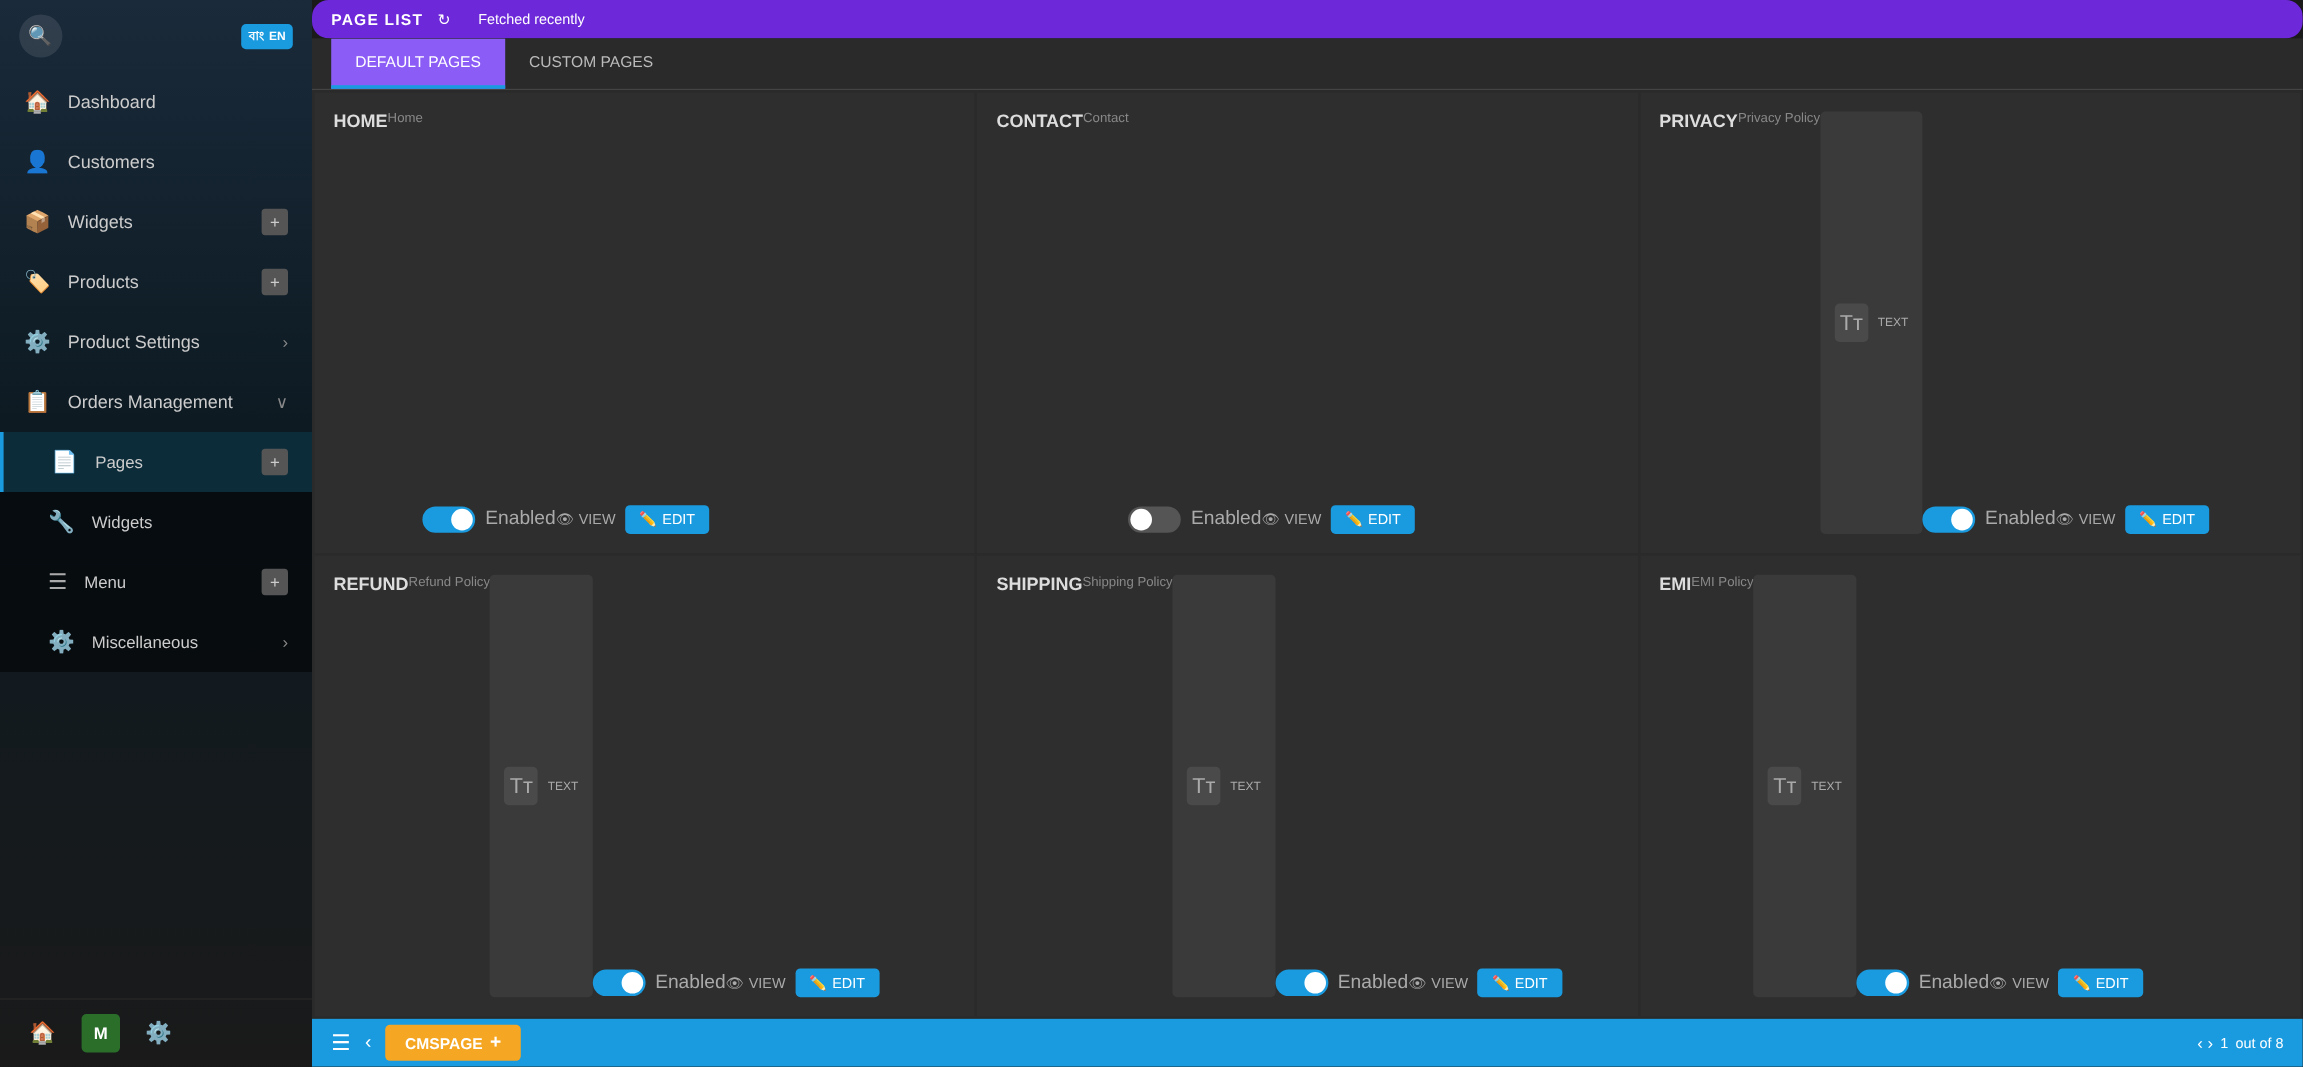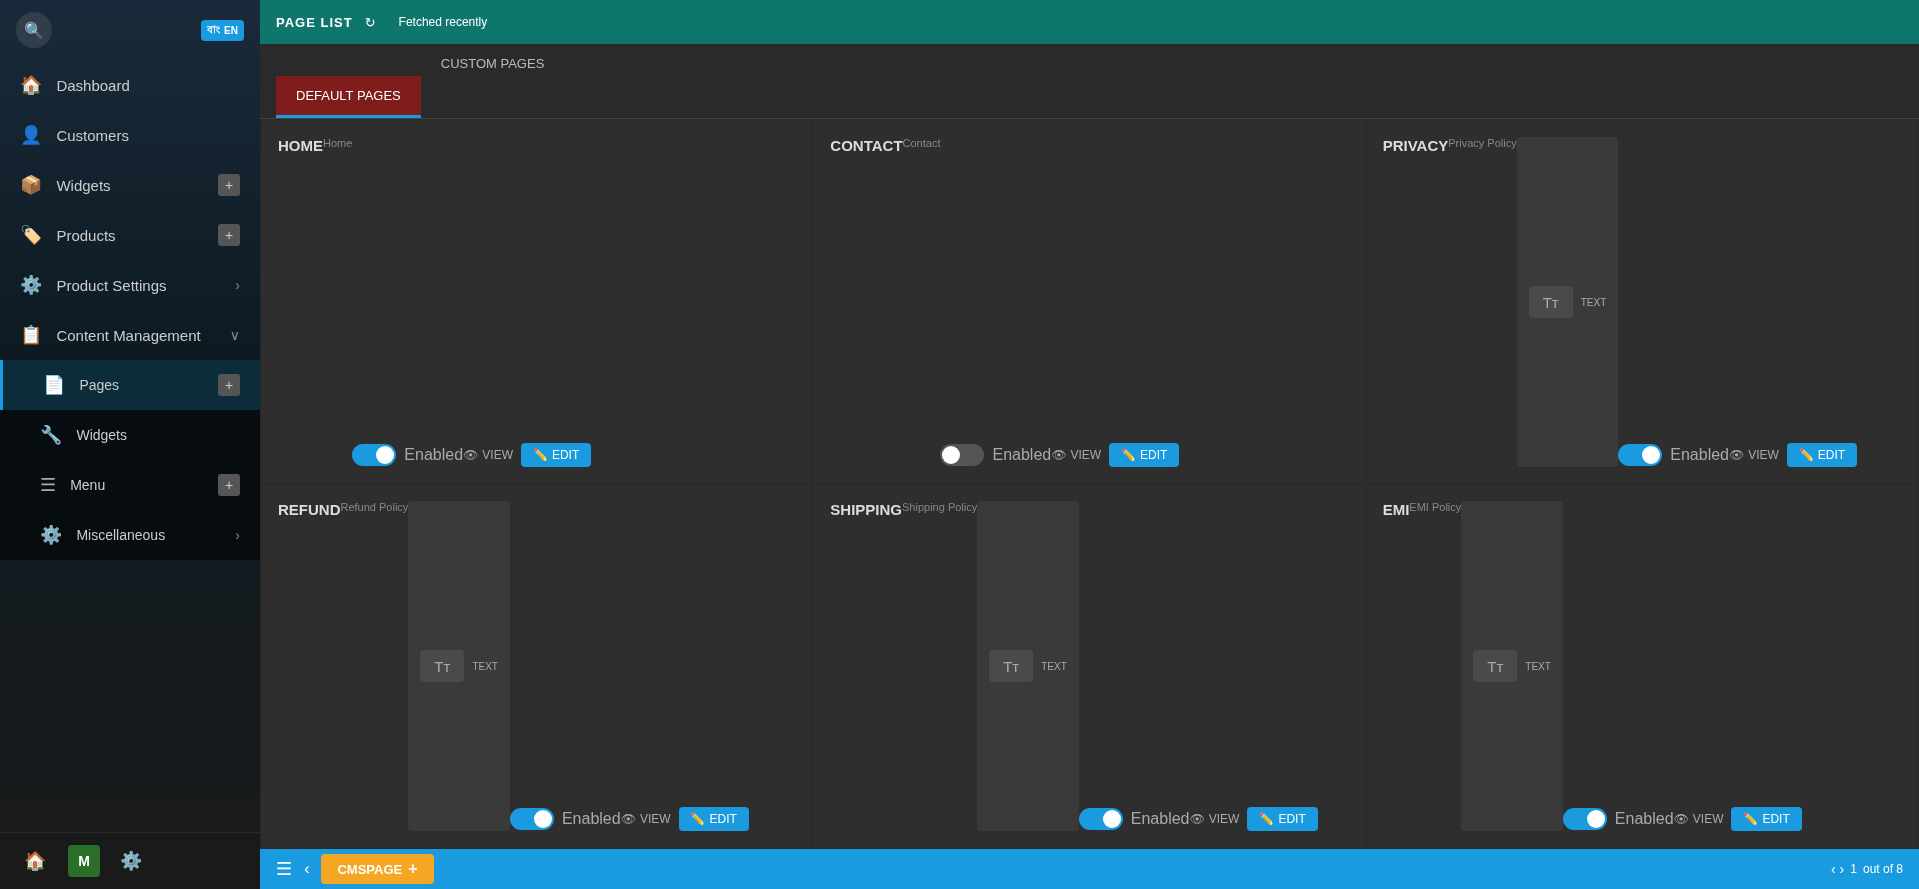--- a/index.html
+++ b/index.html
@@ -64,62 +64,62 @@
       display: flex; align-items: center; padding: 12px 20px; gap: 16px;
       border-top: 1px solid rgba(255,255,255,0.08);
     }
     .footer-icon {
       width: 32px; height: 32px; display: flex; align-items: center; justify-content: center;
       cursor: pointer; color: #ccc; font-size: 18px;
     }
 
     
     .top-bar {
-      background: #0f766e; color: white; display: flex; align-items: center;
-      padding: 0 16px; height: 44px; gap: 12px; font-size: 13px;
+      background: #6d28d9; color: white; display: flex; align-items: center;
+      padding: 0 16px; height: 32px; gap: 12px; font-size: 13px; border-radius: 14px;
     }
     .top-bar .page-list-label { font-weight: bold; letter-spacing: 1px; }
     .refresh-icon { cursor: pointer; }
 
     
     .main-content {
       flex: 1; display: flex; flex-direction: column; overflow: hidden;
       background: #2a2a2a;
     }
 
     
     .tabs-bar {
       display: flex; background: #2a2a2a; border-bottom: 1px solid #444; padding: 0 16px;
     }
     .tab {
       padding: 12px 20px; cursor: pointer; font-size: 13px; color: #bbb;
       border-bottom: 3px solid transparent;
     }
     .tab.active {
-      color: white; border-bottom: 3px solid #1a9be0; background: #7f1d1d; margin-top: 32px;
+      color: white; border-bottom: 3px solid #1a9be0; background: #8b5cf6;
     }
 
     
     .pages-grid {
       flex: 1; display: grid; grid-template-columns: 1fr 1fr 1fr;
       gap: 2px; padding: 2px; overflow-y: auto;
     }
     .page-card {
       background: #2e2e2e; display: flex; flex-direction: row;
       padding: 16px; position: relative; min-height: 200px;
     }
     .page-card-title { font-size: 15px; font-weight: bold; color: #ddd; margin-bottom: 4px; }
     .page-card-subtitle { font-size: 11px; color: #888; margin-bottom: 12px; }
     .text-block {
       display: flex; align-items: center; gap: 8px;
       background: #3a3a3a; padding: 8px 12px; border-radius: 4px; width: fit-content;
     }
     .text-block-icon {
-      width: 44px; height: 32px; background: #4a4a4a; border-radius: 4px;
-      display: flex; align-items: center; justify-content: center; font-size: 15px; color: #aaa;
+      width: 28px; height: 32px; background: #4a4a4a; border-radius: 4px;
+      display: flex; align-items: center; justify-content: center; font-size: 18px; color: #aaa;
     }
     .text-block-label { font-size: 10px; color: #aaa; }
     .page-card-footer {
       margin-top: auto; display: flex; align-items: center; justify-content: space-between;
       padding-top: 12px;
     }
     .toggle-wrap { display: flex; align-items: center; gap: 8px; }
     .toggle {
       width: 44px; height: 22px; border-radius: 11px; background: #1a9be0;
       position: relative; cursor: pointer;
@@ -197,21 +197,21 @@
         <span class="label">Products</span>
         <span class="badge-add">+</span>
       </div>
       <div class="nav-item">
         <span class="icon">⚙️</span>
         <span class="label">Product Settings</span>
         <span class="chevron">›</span>
       </div>
       <div class="nav-item">
         <span class="icon">📋</span>
-        <span class="label">Content Management</span>
+        <span class="label">Orders Management</span>
         <span class="chevron">∨</span>
       </div>
 
       <div class="nav-sub">
         <div class="nav-item nav-sub active-sub">
           <span class="icon">📄</span>
           <span class="label">Pages</span>
           <span class="badge-add">+</span>
         </div>
         <div class="nav-item nav-sub">

